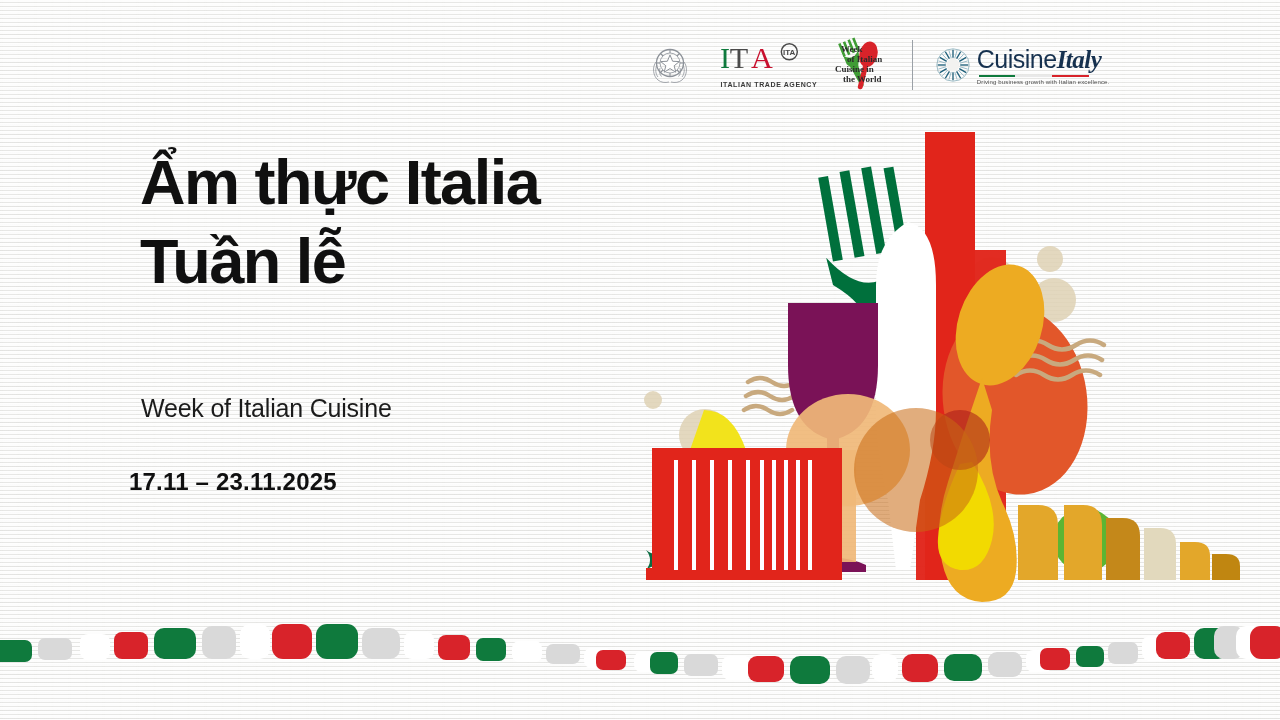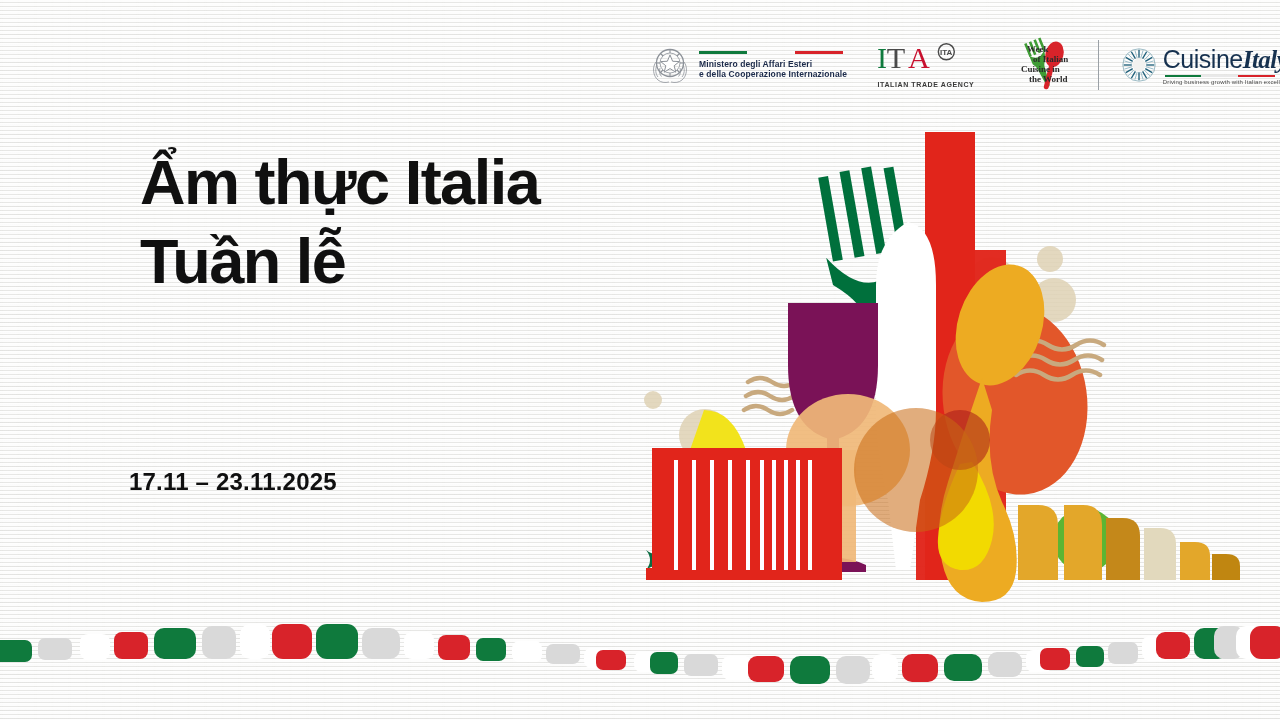--- a/index.html
+++ b/index.html
@@ -56,21 +56,21 @@
     letter-spacing:.1px; line-height:10.5px; white-space:nowrap;
   }
 
   .ita-block{ margin-left:30px; text-align:center; }
   .ita-mark{ height:32px; }
   .ita-sub{
     font-size:7px; font-weight:bold; color:#3a3a3a;
     letter-spacing:.6px; margin-top:3px; white-space:nowrap;
   }
 
-  .week-block{ margin-left:39px; }
+  .week-block{ margin-left:10px; }
 
   .divider{
     width:1px; height:50px; background:#9aa0a6;
     margin-left:24px; margin-right:22px;
   }
 
   .opp-block{ display:flex; align-items:center; }
   .opp-mark{ width:36px; height:36px; flex:none; }
   .opp-txt{ margin-left:6px; }
   .opp-word{ font-size:25px; line-height:26px; color:#16314f; letter-spacing:-.5px; white-space:nowrap;}
@@ -130,29 +130,20 @@
             <line x1="40" y1="60" x2="40" y2="67"></line>
           <line x1="13" y1="40" x2="20" y2="40"></line>
             <line x1="60" y1="40" x2="67" y2="40"></line>
           <line x1="21" y1="21" x2="26" y2="26"></line>
             <line x1="54" y1="54" x2="59" y2="59"></line>
           <line x1="59" y1="21" x2="54" y2="26"></line>
             <line x1="26" y1="54" x2="21" y2="59"></line>
         </g>
         <path d="M40 24 L45.3 36.5 L58.5 37.2 L48.3 45.6 L51.7 58.4 L40 51.2 L28.3 58.4 L31.7 45.6 L21.5 37.2 L34.7 36.5 Z" fill="#ffffff" stroke="#8d9299" stroke-width="2"></path>
       </svg>
-      <div class="mae-text">
-        <div class="mae-bars">
-          <span class="mae-bar g"></span>
-            <span class="mae-bar w"></span>
-            <span class="mae-bar r"></span>
-        </div>
-        <div class="mae-line">Ministero degli Affari Esteri</div>
-        <div class="mae-line">e della Cooperazione Internazionale</div>
-      </div>
     </div>
 
     <div class="ita-block">
       <svg class="ita-mark" viewBox="0 0 110 36">
         <text x="0" y="29" font-family="Liberation Serif, serif" font-size="34" fill="#0f7a3d">I</text>
         <text x="11" y="29" font-family="Liberation Serif, serif" font-size="34" fill="#4a4a4a">T</text>
         <text x="35" y="29" font-family="Liberation Serif, serif" font-size="34" fill="#c8102e">A</text>
         <circle cx="78" cy="11" r="9" fill="none" stroke="#4a4a4a" stroke-width="1.6"></circle>
         <text x="71" y="15" font-family="Liberation Sans, sans-serif" font-size="9" font-weight="bold" fill="#4a4a4a">ITA</text>
       </svg>
@@ -226,20 +217,21 @@
       </div>
     </div>
   </div>
 
   <div class="headline">
     <div>Ẩm thực Italia</div>
     <div>Tuần lễ</div>
   </div>
 
   <div class="subtitle">
+    <div>Week of Italian Cuisine</div>
   </div>
 
   <div class="dateline">17.11 – 23.11.2025</div>
 
   <svg class="art" viewBox="0 0 620 520">
 
     <g>
       <circle cx="372" cy="171" r="24" fill="#ded1b4" opacity=".85"></circle>
       <circle cx="430" cy="149" r="13" fill="#ded1b4" opacity=".85"></circle>
       <circle cx="434" cy="190" r="22" fill="#ded1b4" opacity=".85"></circle>

